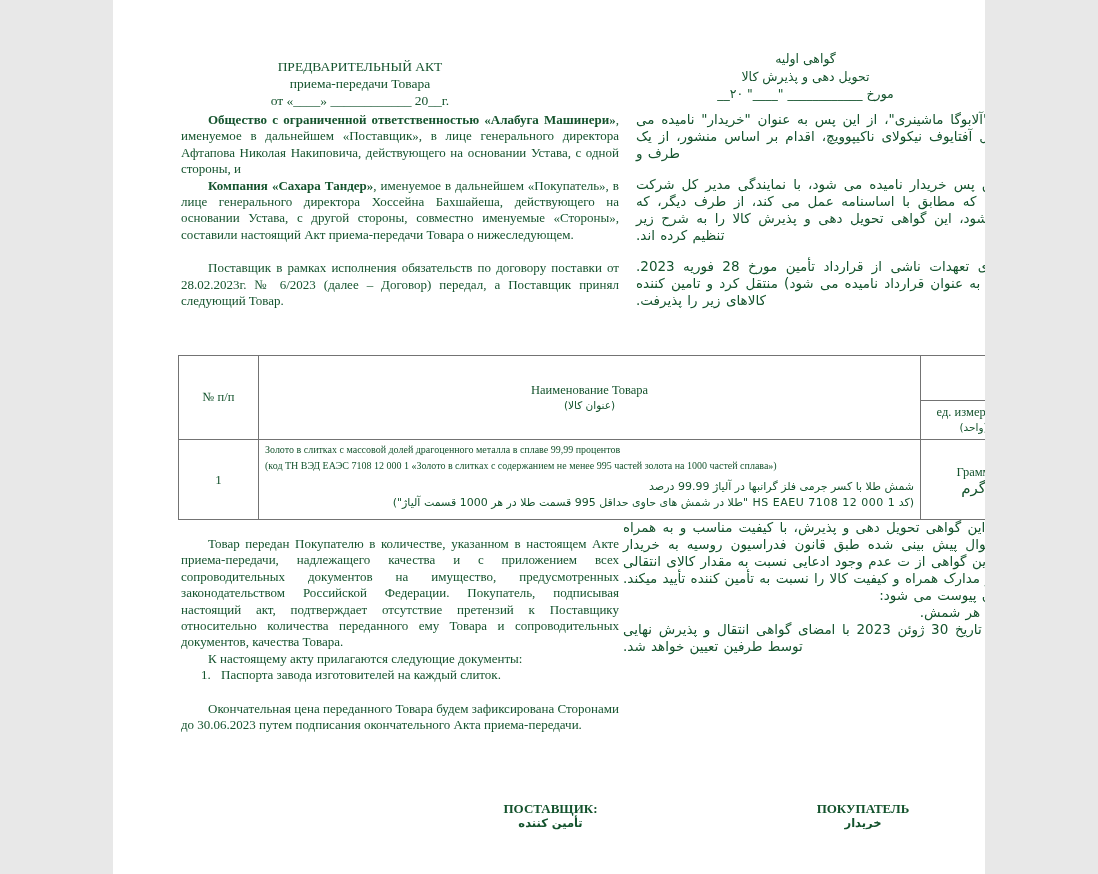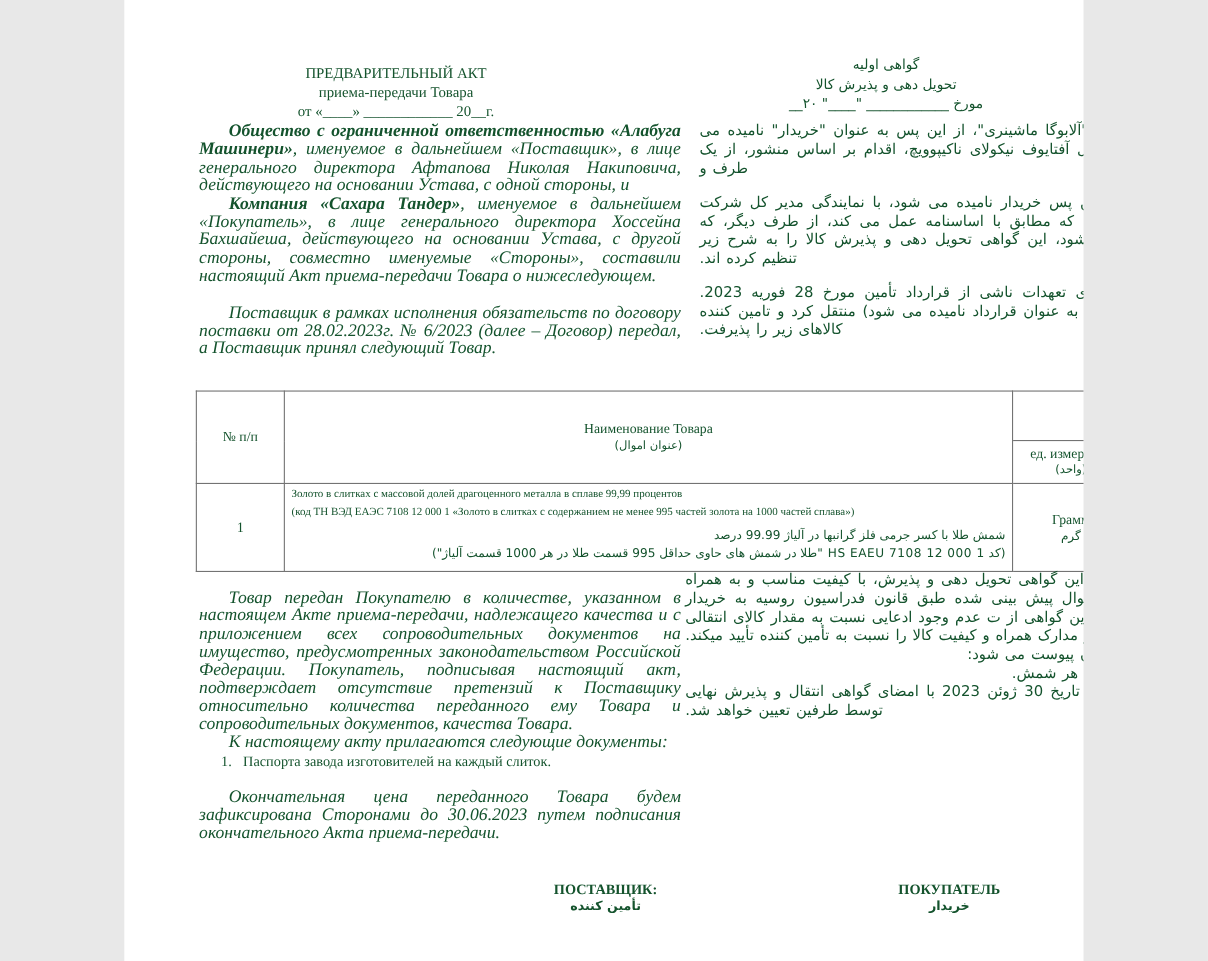--- a/index.html
+++ b/index.html
@@ -9,22 +9,22 @@
     font-family:"Liberation Serif", serif;
   }
   
   .ru-title {
     position:absolute; left:68px; top:58px; width:358px;
     text-align:center; font-size:13.5px; line-height:17px;
   }
   .ru-col  { position:absolute; left:68px;  top:112px; width:438px; }
   .ru-bottom { position:absolute; left:68px; top:536px; width:438px; }
   .ru-col p, .ru-bottom p {
-    margin:0; font-size:16px; line-height:16.4px;
-    text-align:justify; text-indent:27px;font-style:italic;
+    margin:0; font-size:13px; line-height:16.4px;
+    text-align:justify; text-indent:27px;
   }
   .gap-top { margin-top:17px !important; }
   .ru-list { font-size:13px; line-height:16.4px; padding-left:20px; }
   .ru-list .num { display:inline-block; width:20px; }
   
   .fa { font-family:"DejaVu Sans", sans-serif; direction:rtl; }
   .fa-title {
     position:absolute; left:520px; top:50px; width:345px;
     text-align:center; font-size:12.5px; line-height:17.5px;
     letter-spacing:1.5px;
@@ -48,21 +48,21 @@
     border:1px solid #737373; padding:2px 6px; vertical-align:middle;
   }
   table.goods th { font-weight:normal; text-align:center; font-size:12.5px; line-height:15px; }
   .th-fa { font-family:"DejaVu Sans", sans-serif; direction:rtl; font-size:10.5px; letter-spacing:0.5px; }
   .cell-no { text-align:center; font-size:13px; }
   .name-ru { font-size:10px; line-height:15.5px; text-align:left; }
   .name-fa { font-family:"DejaVu Sans", sans-serif; direction:rtl; font-size:11px;
              line-height:16px; letter-spacing:0.5px; text-align:right; }
   .name-fa.first { margin-top:6px; }
   .cell-unit { text-align:center; font-size:12.5px; line-height:16px; }
-  .cell-unit .fa-u { font-family:"DejaVu Sans", sans-serif; direction:rtl; font-size:11px; }
+  .cell-unit .fa-u { font-family:"DejaVu Sans", sans-serif; direction:rtl; font-size:15px; }
   .cell-qty { text-align:center; font-size:12.5px; }
   
   .sig { position:absolute; top:801px; text-align:center;font-weight:bold; }
   .sig-supplier { left:330px; width:215px; }
   .sig-buyer    { left:645px; width:210px; }
   .sig .ru-line { font-size:13px; line-height:15px; }
   .sig .fa-line { font-family:"DejaVu Sans", sans-serif; direction:rtl;
                   font-size:11.5px; line-height:15px; letter-spacing:1px; }
 </style>
 </head>
@@ -99,21 +99,21 @@
       <col style="width:80px">
         <col style="width:662px">
         <col style="width:106px">
         <col style="width:107px">
     </colgroup>
     <thead>
       <tr>
         <th rowspan="2" style="height:74px">№ п/п</th>
         <th rowspan="2">
           <div>Наименование Товара</div>
-          <div class="th-fa">(عنوان اموال)</div>
+          <div class="th-fa">(عنوان کالا)</div>
         </th>
         <th colspan="2" style="height:40px">
           <div>Товар</div>
           <div class="th-fa">(همراه)</div>
         </th>
       </tr>
       <tr>
         <th style="height:34px">
           <div>ед. измерения</div>
           <div class="th-fa">(واحد)</div>

